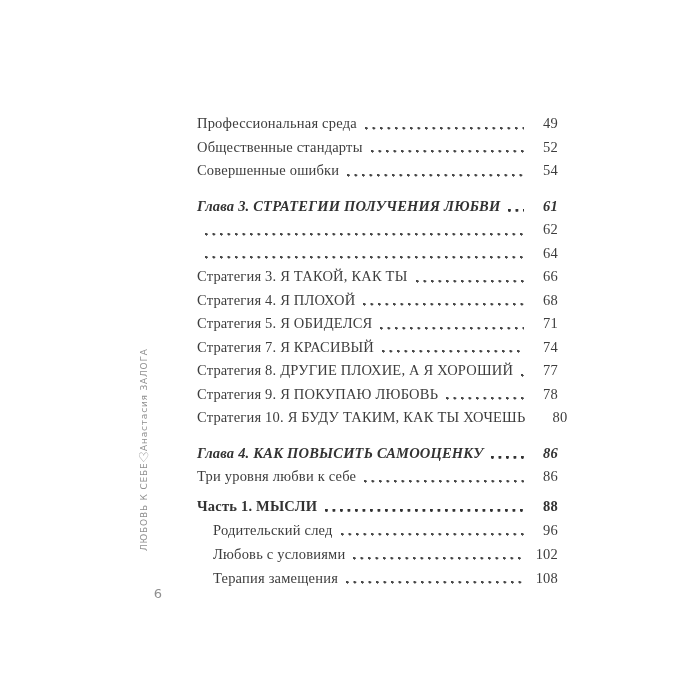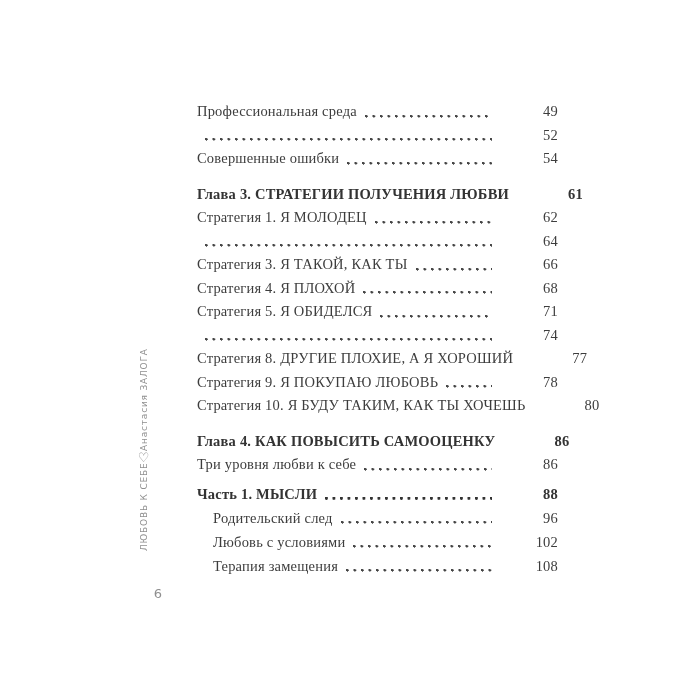--- a/index.html
+++ b/index.html
@@ -11,55 +11,55 @@
   }
   .screen {
     position: relative;
     width: 700px; height: 700px;
     background: var(--bg, #ffffff);
   }
 
   
   .toc {
     position: absolute;
-    left: 197px; top: 100px;
+    left: 197px; top: 112px;
     width: 361px;
     color: var(--text, #3d3d3d);
     font-size: 14.5px;
     letter-spacing: 0.2px;
   }
   .toc-row {
     display: flex;
     align-items: baseline;
     height: 23.5px;
     line-height: 23.5px;
     white-space: nowrap;
   }
   .toc-row.sub { height: 24px; line-height: 24px; padding-left: 16px; }
   .toc-row.heading { font-weight: bold; color: var(--text-strong, #333333); }
-  .gap-lg { margin-top: 12px; }
+  .gap-lg { margin-top: 12px; font-style: italic; }
   .gap-sm { margin-top: 6px; justify-content: flex-end; }
 
   .toc-label { flex: 0 0 auto; }
 
   .leader {
     flex: 1 1 auto;
     align-self: flex-end;
     height: 3px;
     margin: 0 4px 6px 8px;
     background-image: radial-gradient(circle at 1.3px 1.3px, #454545 1.15px, rgba(0,0,0,0) 1.45px);
     background-size: 7.5px 3px;
     background-repeat: repeat-x;
     background-position: left bottom;
   }
   .heading .leader {
     background-image: radial-gradient(circle at 1.4px 1.4px, #333333 1.3px, rgba(0,0,0,0) 1.6px);
   }
 
-  .toc-page { flex: 0 0 auto; width: 30px; text-align: right; margin-left: 32px; }
+  .toc-page { flex: 0 0 auto; width: 30px; text-align: right; }
 
   
   .spine {
     position: absolute;
     left: 151px; top: 536px;
     width: 174px; height: 15px;
     transform: rotate(-90deg);
     transform-origin: 0 100%;
     display: flex;
     align-items: center;
@@ -100,35 +100,35 @@
 
   <div class="folio">6</div>
 
   <div class="toc">
       <div class="toc-row normal">
         <span class="toc-label">Профессиональная среда</span>
         <span class="leader"></span>
         <span class="toc-page">49</span>
       </div>
       <div class="toc-row normal">
+        <span class="toc-label">Общественные стандарты</span>
         <span class="leader"></span>
         <span class="toc-page">52</span>
       </div>
       <div class="toc-row normal">
         <span class="toc-label">Совершенные ошибки</span>
         <span class="leader"></span>
         <span class="toc-page">54</span>
       </div>
       <div class="toc-row heading gap-lg">
         <span class="toc-label">Глава 3. СТРАТЕГИИ ПОЛУЧЕНИЯ ЛЮБВИ</span>
         <span class="leader"></span>
         <span class="toc-page">61</span>
       </div>
       <div class="toc-row normal">
-        <span class="toc-label">Стратегия 1. Я МОЛОДЕЦ</span>
         <span class="leader"></span>
         <span class="toc-page">62</span>
       </div>
       <div class="toc-row normal">
         <span class="leader"></span>
         <span class="toc-page">64</span>
       </div>
       <div class="toc-row normal">
         <span class="toc-label">Стратегия 3. Я ТАКОЙ, КАК ТЫ</span>
         <span class="leader"></span>
@@ -138,20 +138,21 @@
         <span class="toc-label">Стратегия 4. Я ПЛОХОЙ</span>
         <span class="leader"></span>
         <span class="toc-page">68</span>
       </div>
       <div class="toc-row normal">
         <span class="toc-label">Стратегия 5. Я ОБИДЕЛСЯ</span>
         <span class="leader"></span>
         <span class="toc-page">71</span>
       </div>
       <div class="toc-row normal">
+        <span class="toc-label">Стратегия 7. Я КРАСИВЫЙ</span>
         <span class="leader"></span>
         <span class="toc-page">74</span>
       </div>
       <div class="toc-row normal">
         <span class="toc-label">Стратегия 8. ДРУГИЕ ПЛОХИЕ, А Я ХОРОШИЙ</span>
         <span class="leader"></span>
         <span class="toc-page">77</span>
       </div>
       <div class="toc-row normal">
         <span class="toc-label">Стратегия 9. Я ПОКУПАЮ ЛЮБОВЬ</span>

